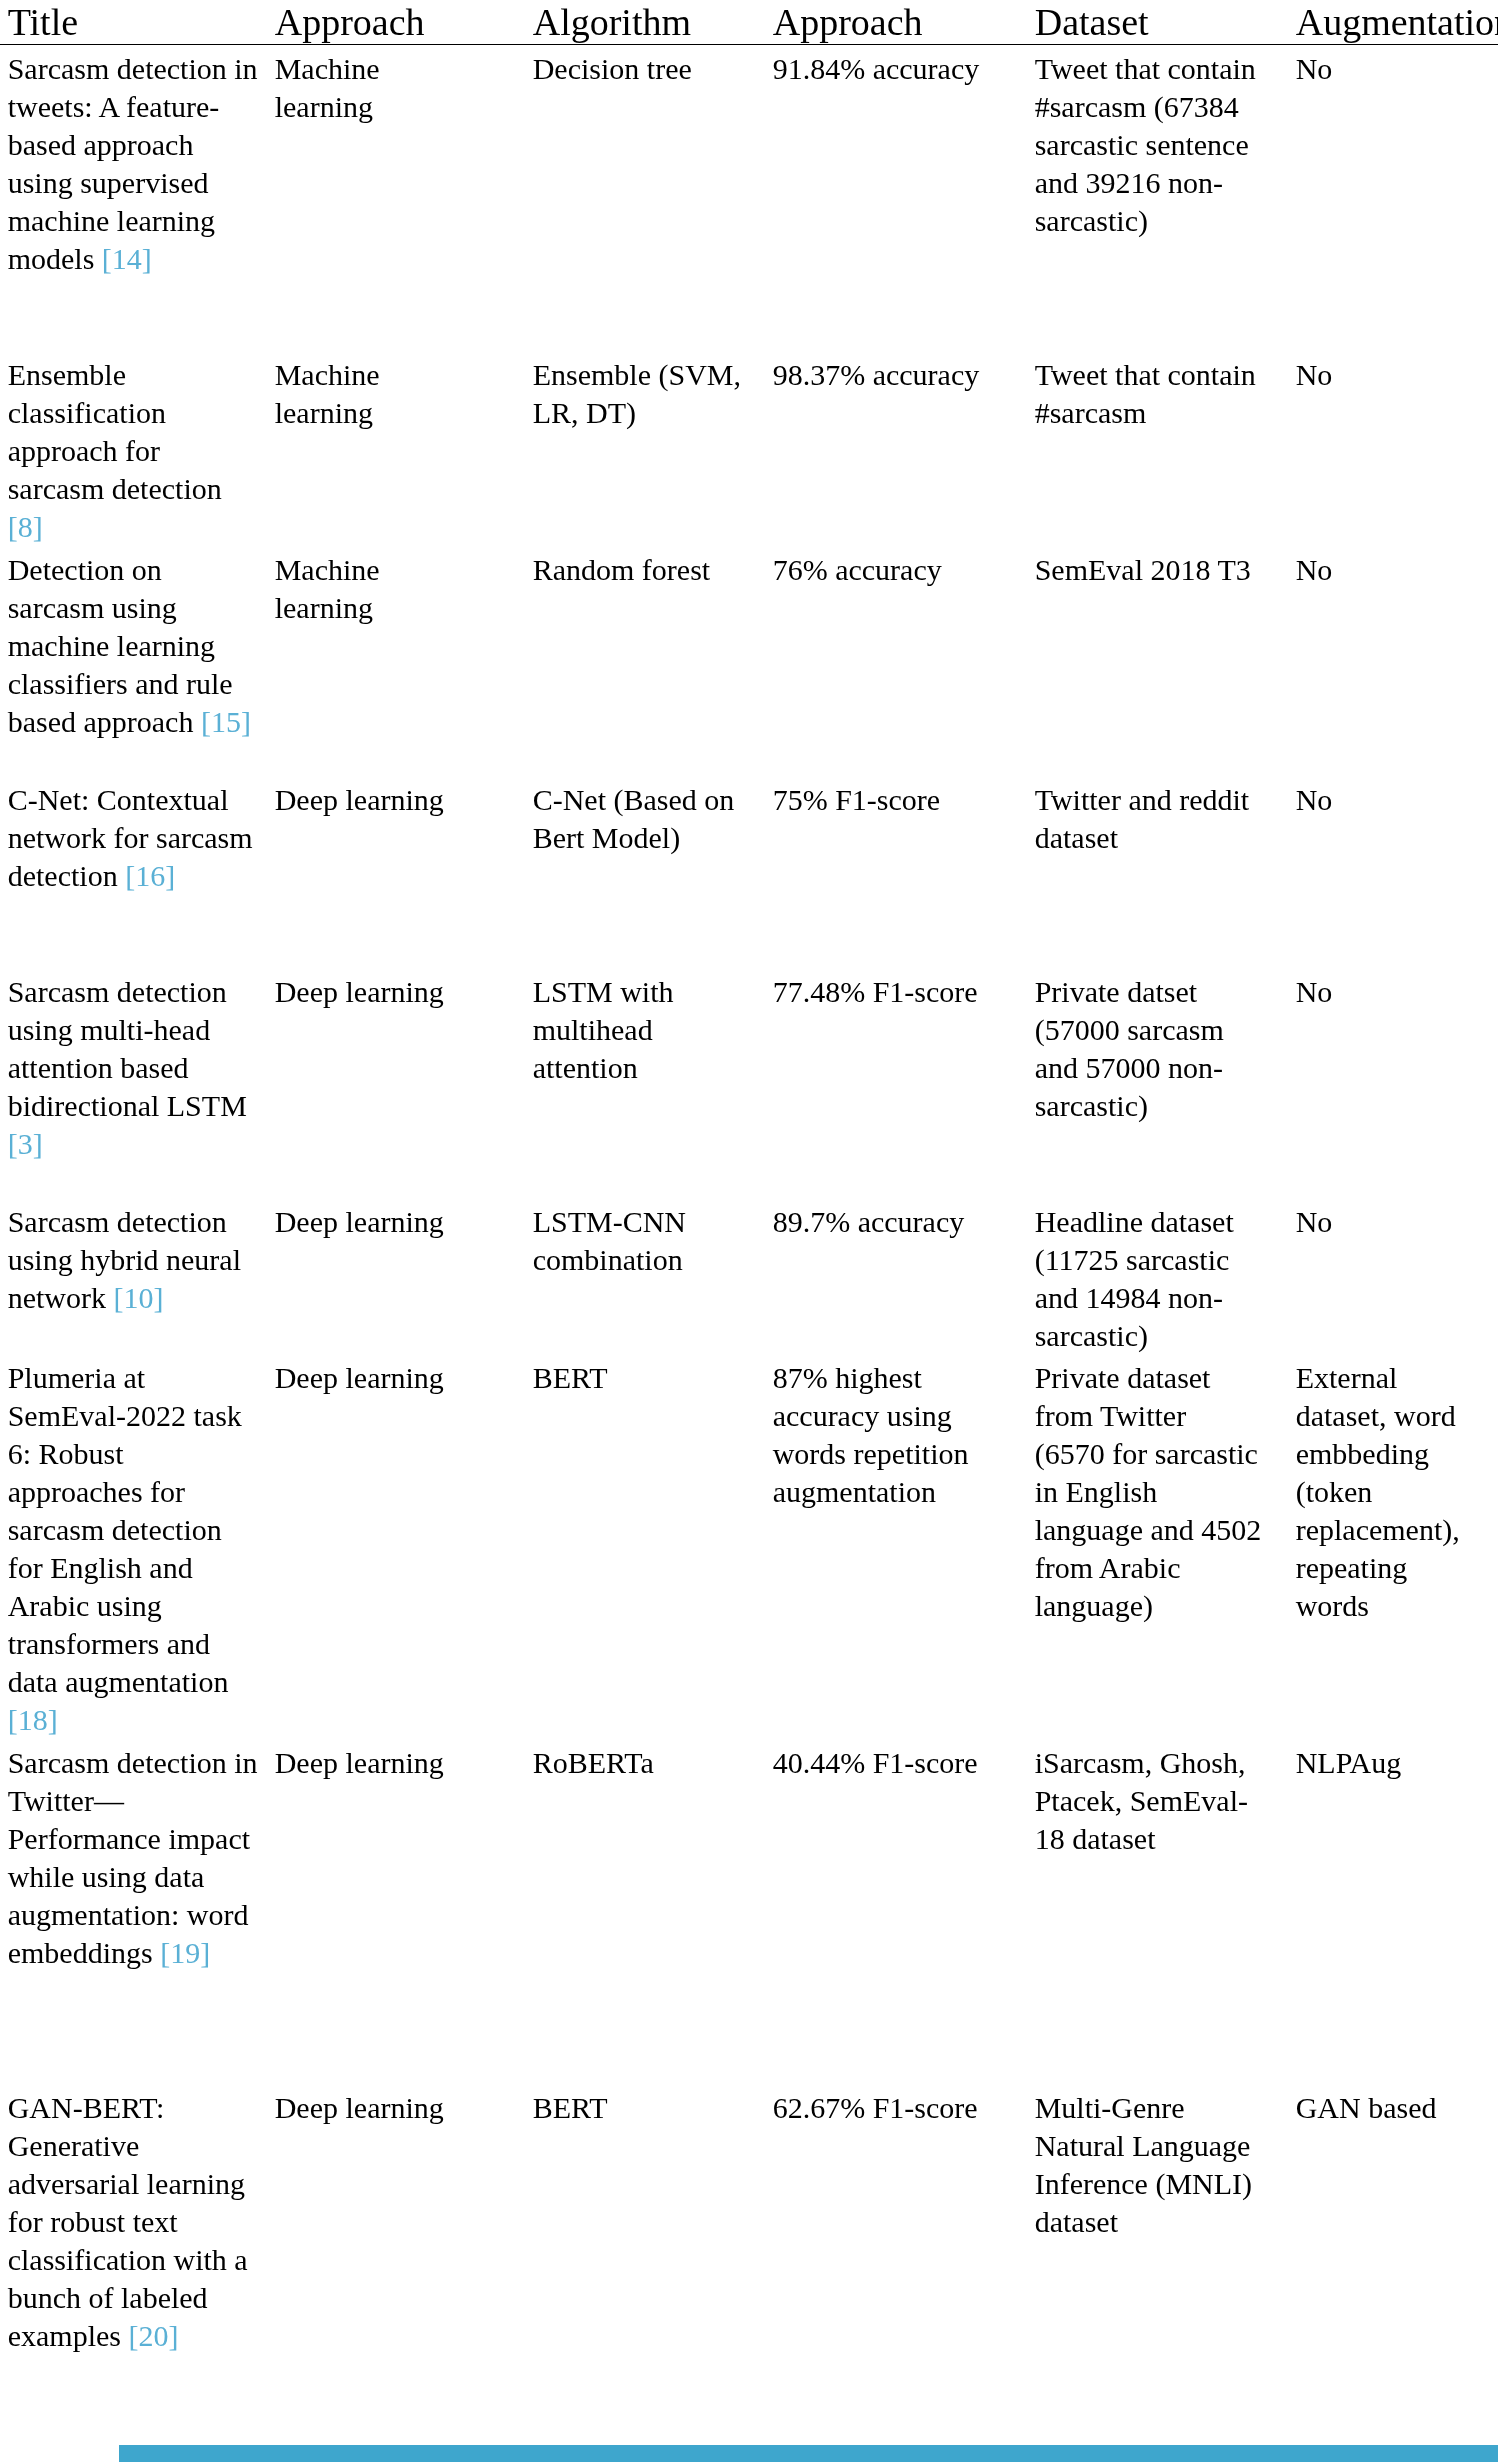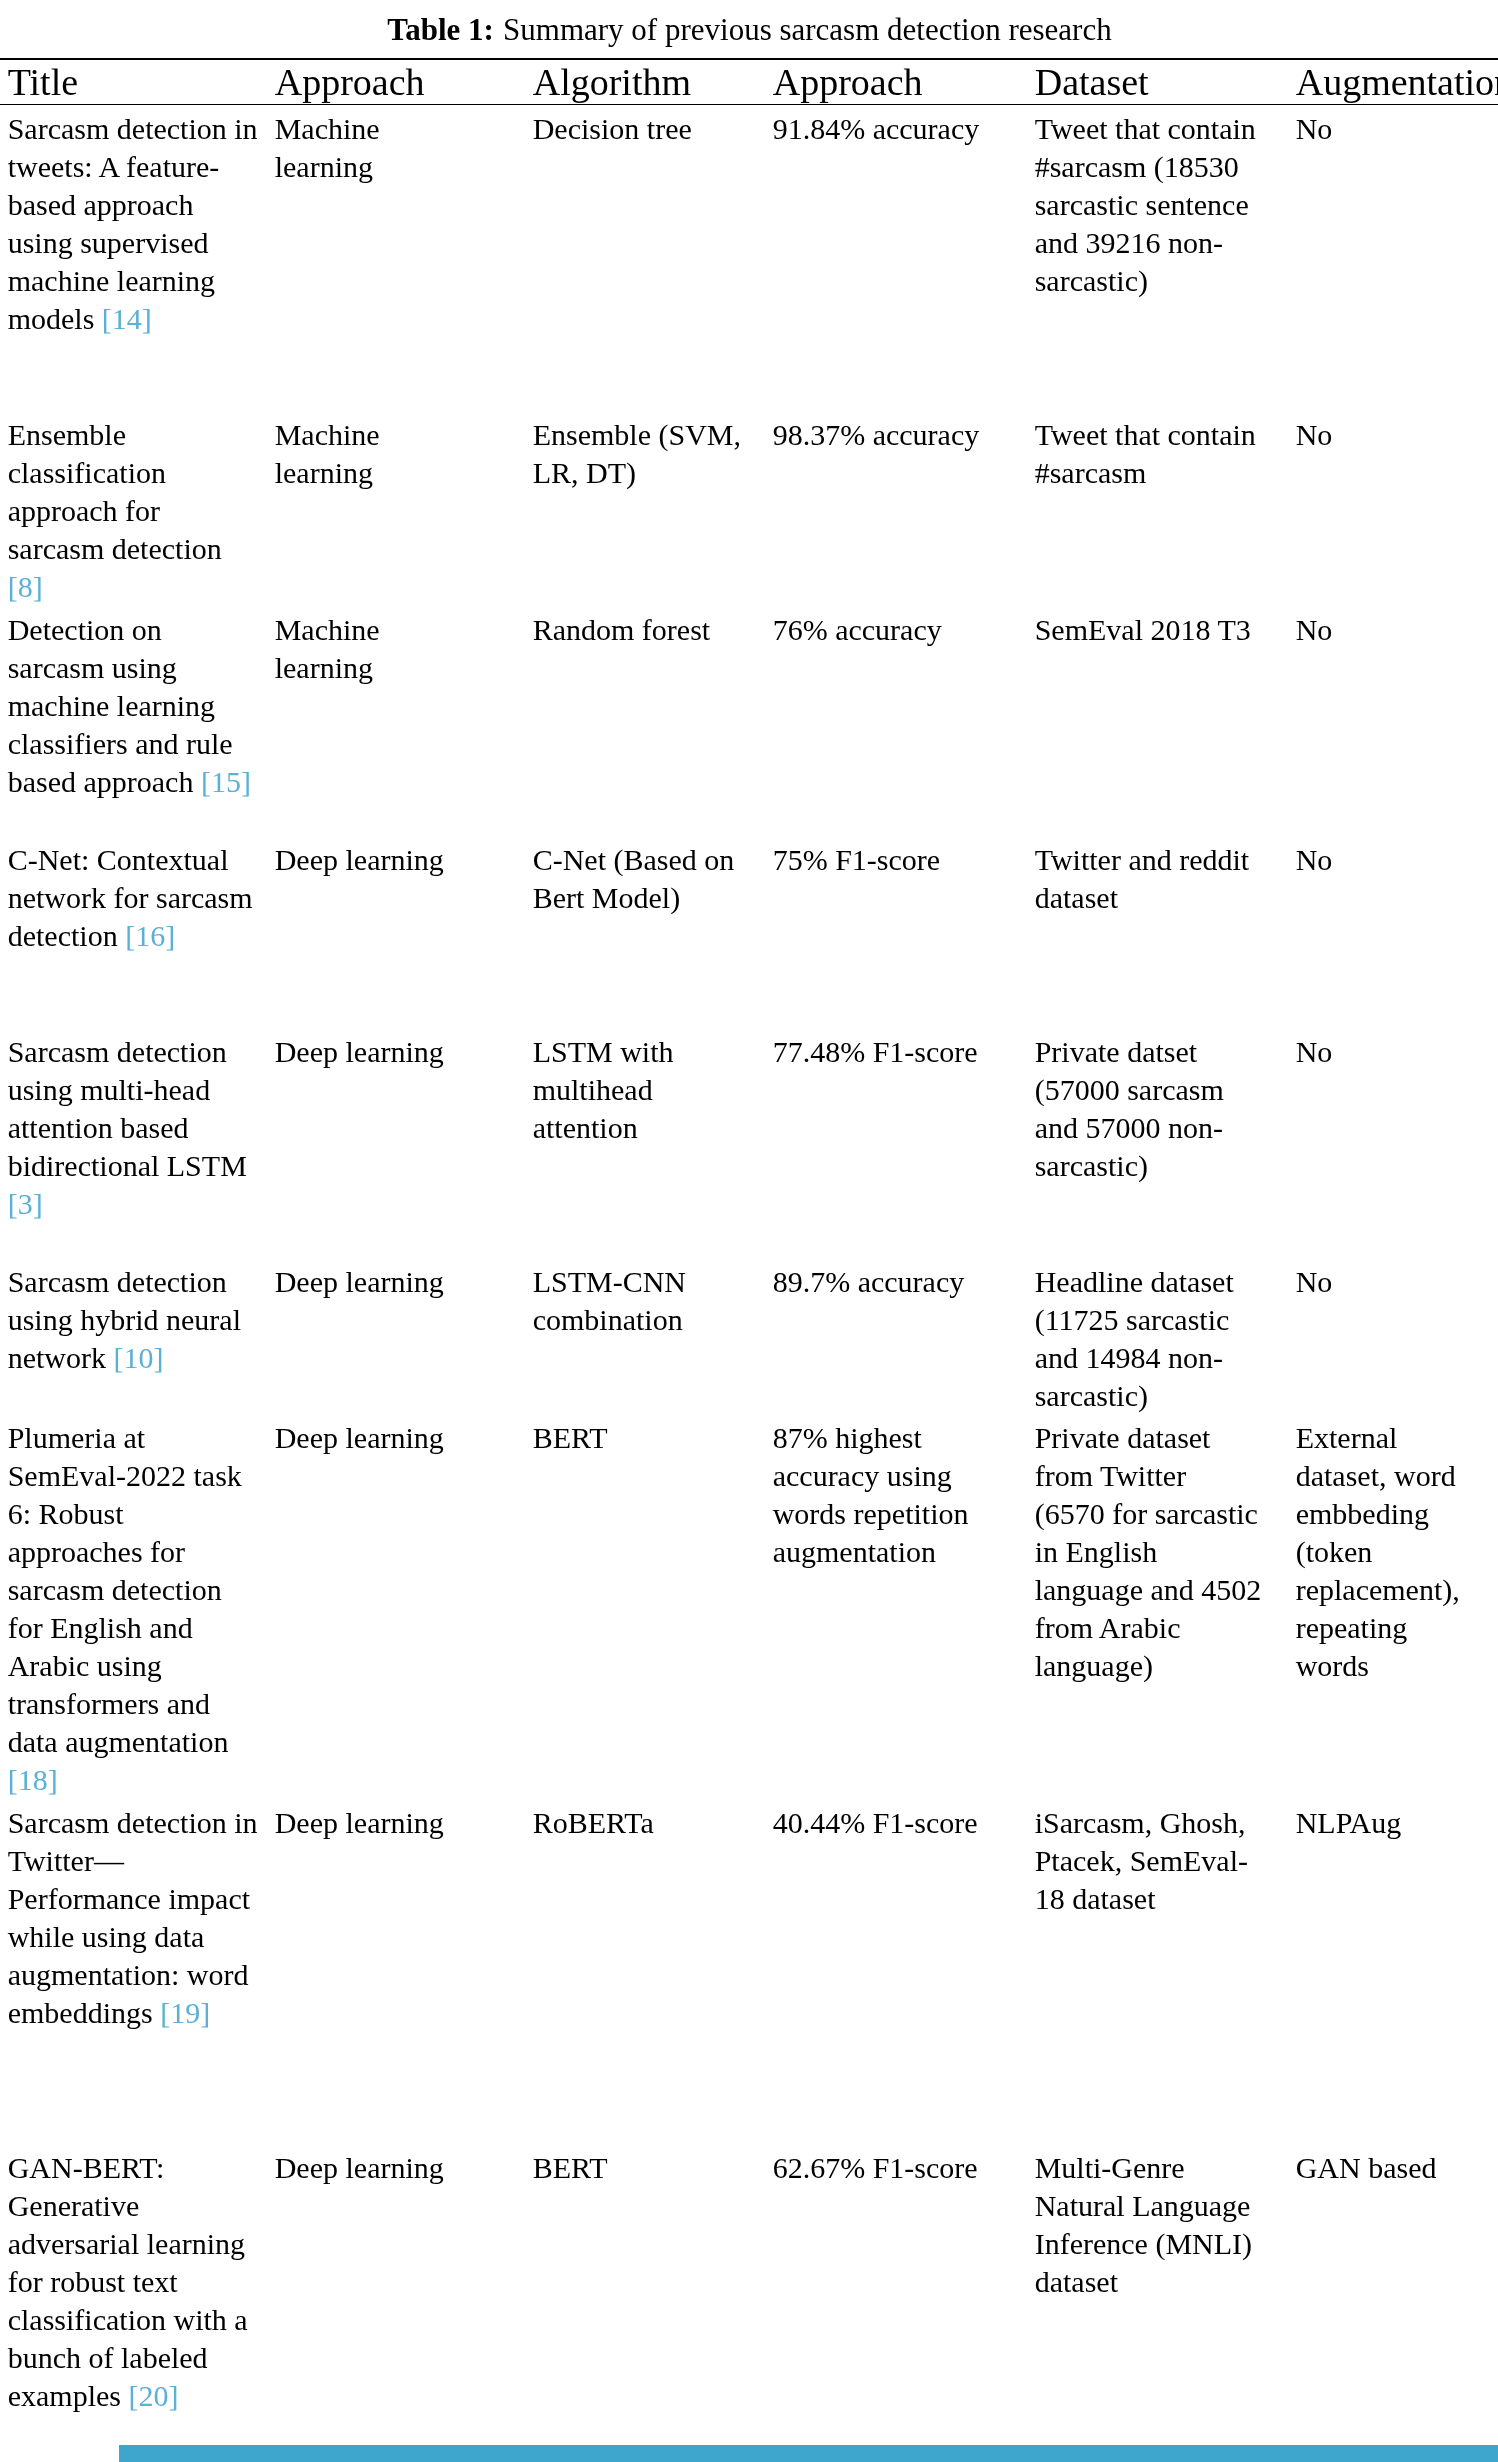--- a/index.html
+++ b/index.html
@@ -90,23 +90,20 @@
     bottom: 0;
     height: 17px;
     background: var(--bar-color, #3ea6cd);
   }
 </style>
 </head>
 <body>
 
 <div class="page">
 
-  <div class="caption">
-    <span class="cap-label">Table 1:</span><span class="cap-text">Summary of previous sarcasm detection research</span>
-  </div>
 
   <table class="summary">
     <colgroup>
       <col class="c1">
         <col class="c2">
         <col class="c3">
         <col class="c4">
         <col class="c5">
         <col class="c6">
     </colgroup>
@@ -122,21 +119,21 @@
     </thead>
     <tbody id="table-body">
   <tr>
     <td class="f-title">
       <span>Sarcasm detection in tweets: A feature-based approach using supervised machine learning models</span>
       <a class="ref">[14]</a>
     </td>
     <td class="f-approach">Machine learning</td>
     <td class="f-algorithm">Decision tree</td>
     <td class="f-accuracy">91.84% accuracy</td>
-    <td class="f-dataset">Tweet that contain #sarcasm (18530 sarcastic sentence and 39216 non-sarcastic)</td>
+    <td class="f-dataset">Tweet that contain #sarcasm (67384 sarcastic sentence and 39216 non-sarcastic)</td>
     <td class="f-augmentation">No</td>
   </tr>
 
   <tr>
     <td class="f-title">
       <span>Ensemble classification approach for sarcasm detection</span>
       <a class="ref">[8]</a>
     </td>
     <td class="f-approach">Machine learning</td>
     <td class="f-algorithm">Ensemble (SVM, LR, DT)</td>

